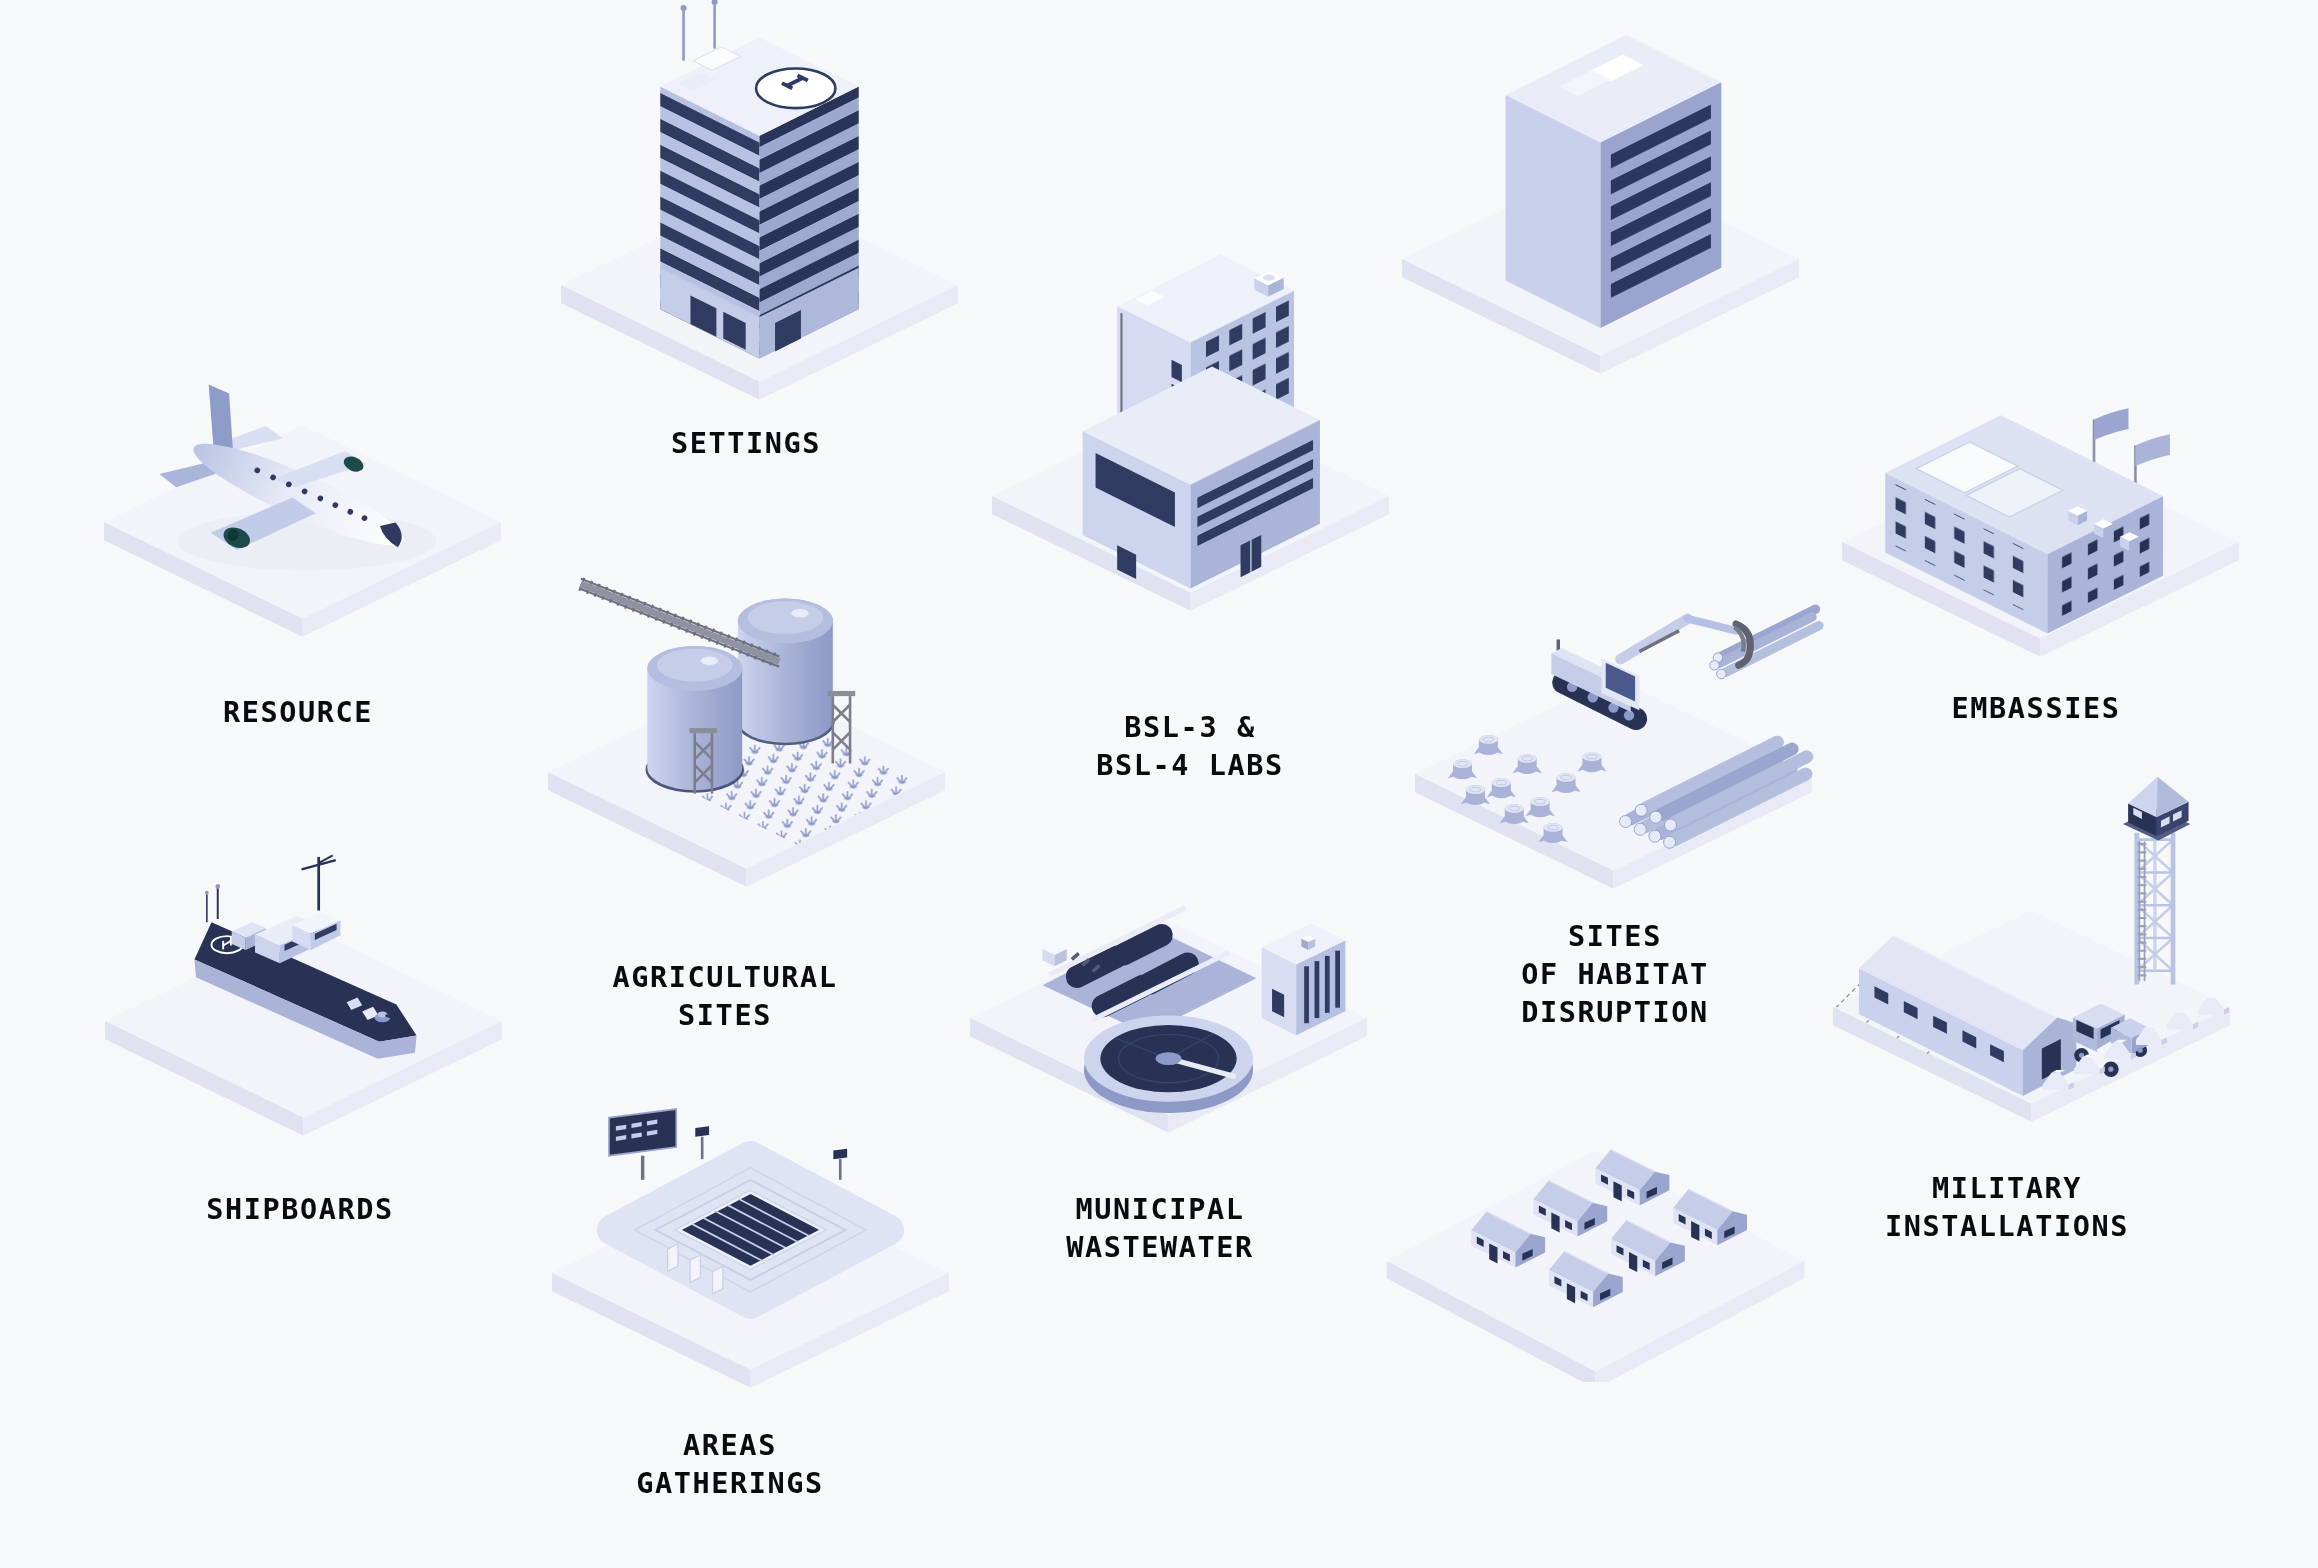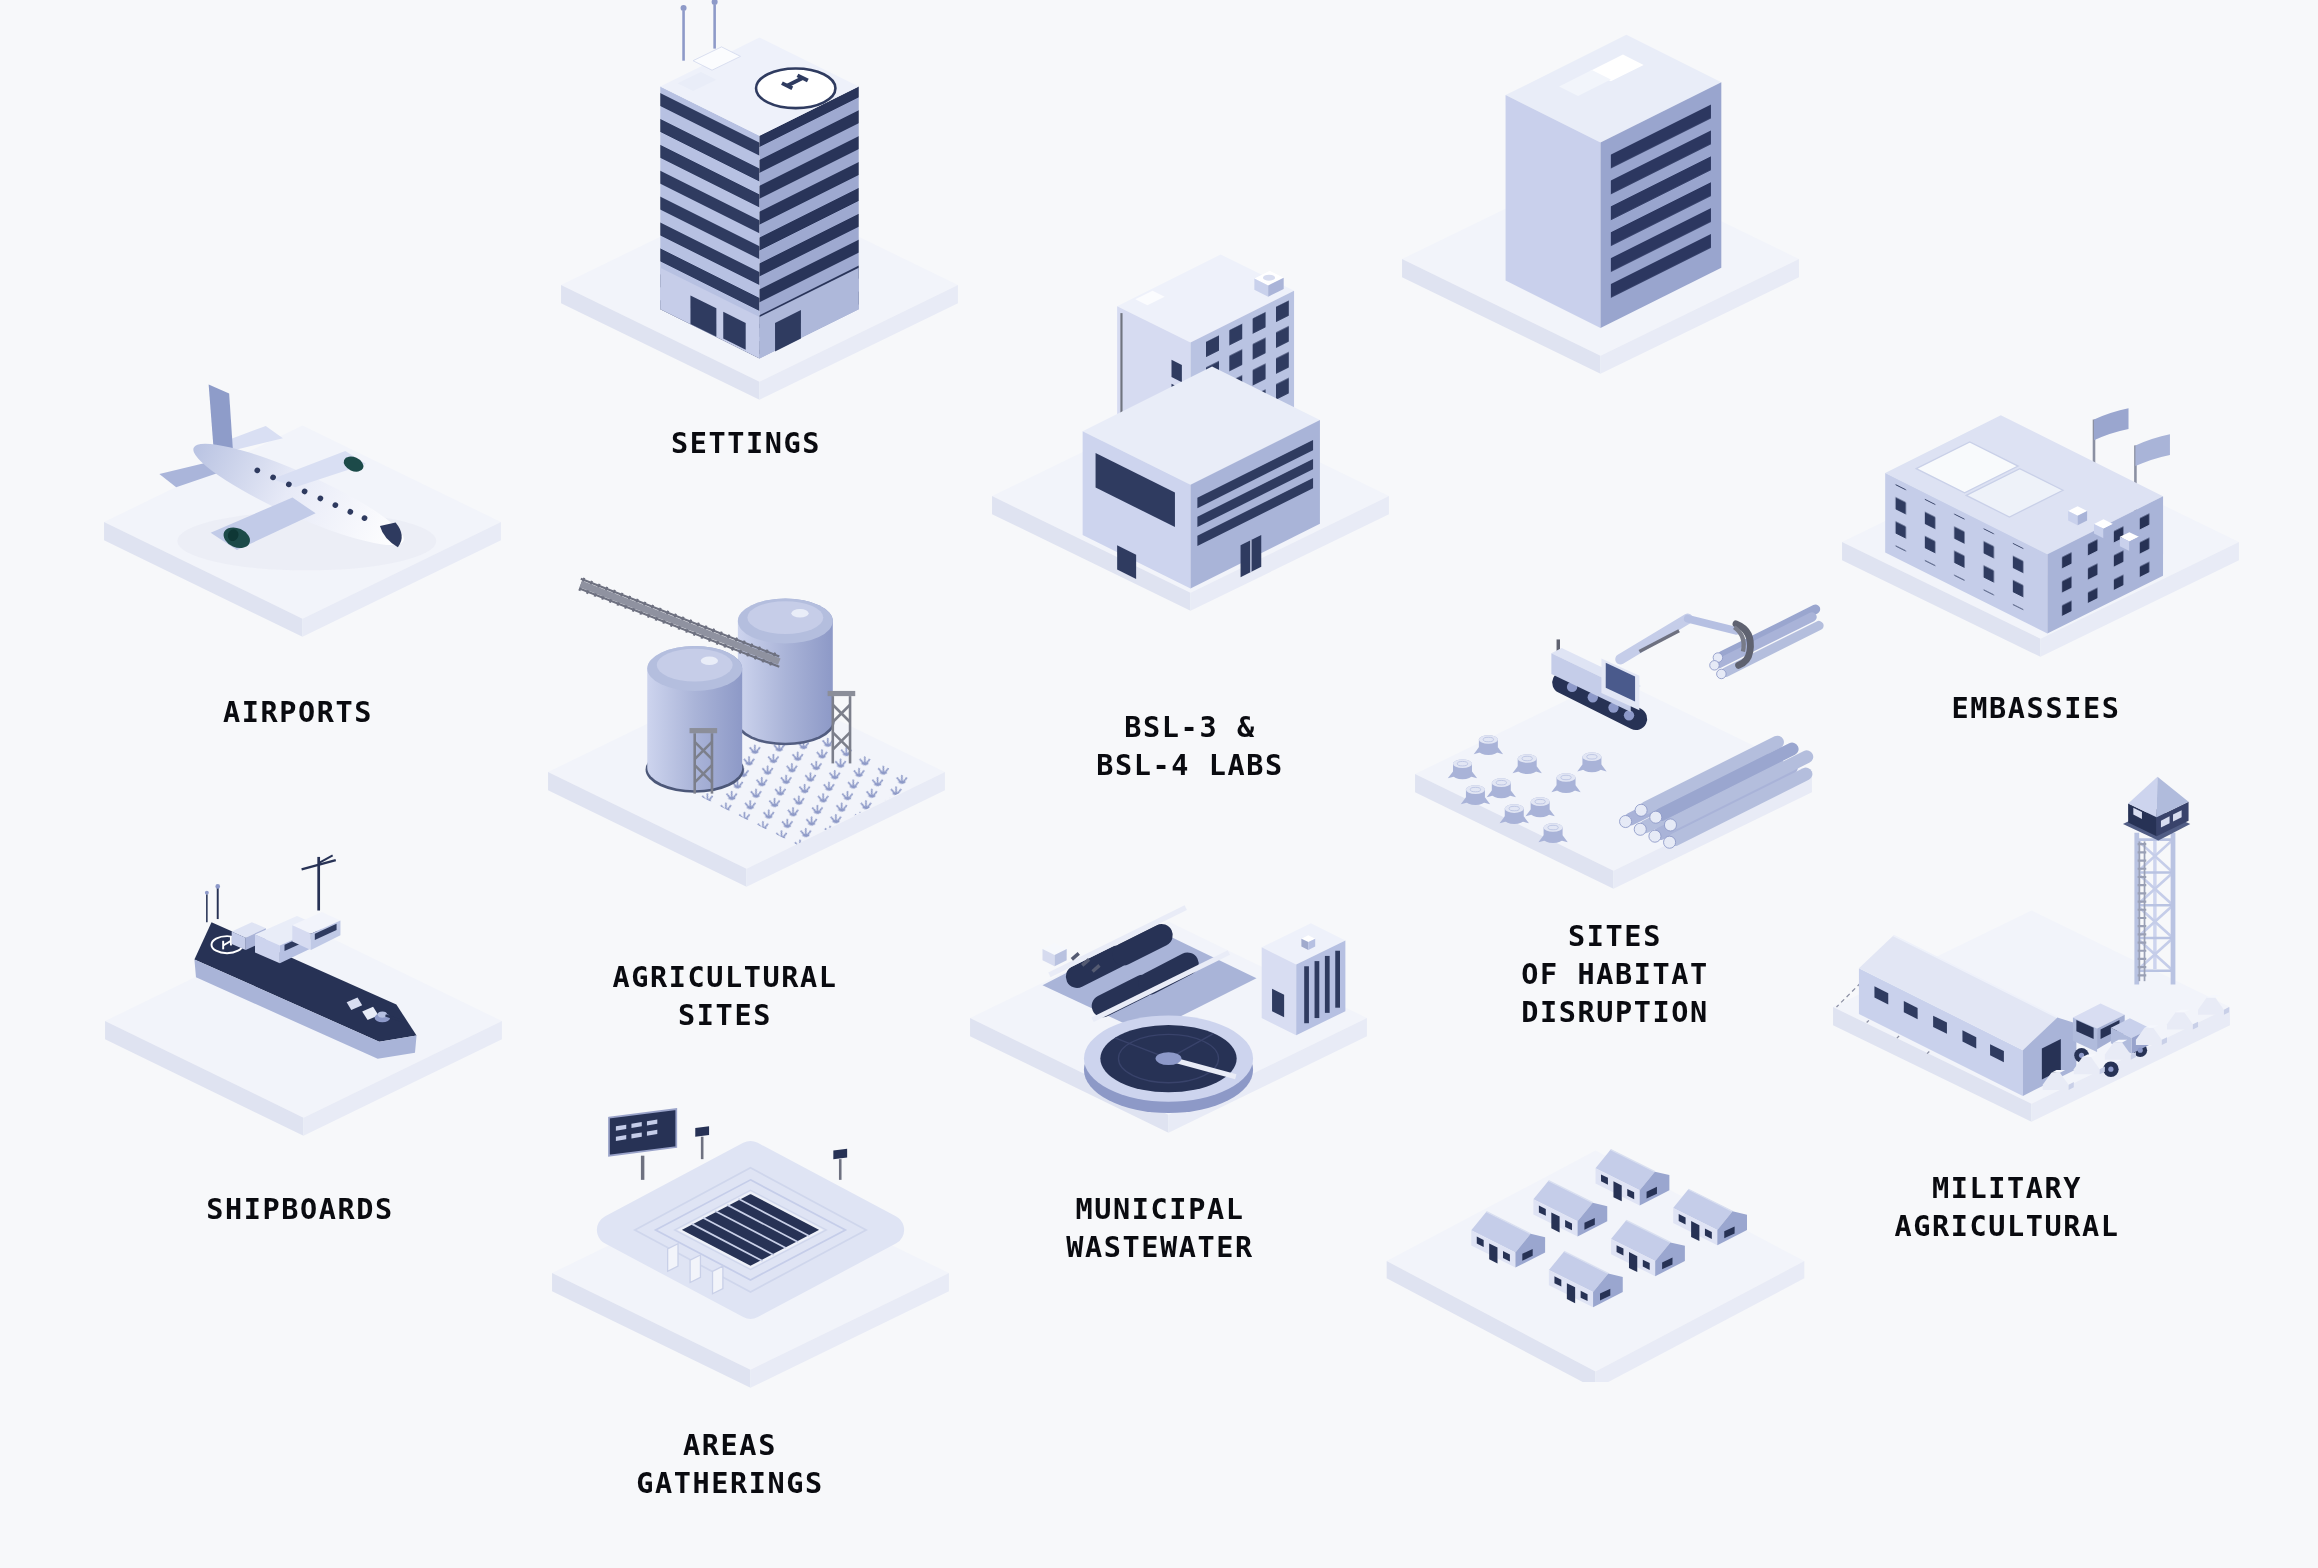--- a/index.html
+++ b/index.html
@@ -44,21 +44,21 @@
           <circle cx="290" cy="344" r="3.3"></circle>
         <circle cx="310" cy="344" r="3.3"></circle>
           <circle cx="330" cy="344" r="3.3"></circle>
           <circle cx="349" cy="344" r="3.3"></circle>
         <circle cx="368" cy="344" r="3.3"></circle>
           <circle cx="386" cy="344" r="3.3"></circle>
       </g>
       <path d="M421,334 q18,9 14,25 q-19,-2 -29,-14 z" fill="#2e3a5f"></path>
     </g>
   </svg>
-  <div class="label" style="left:298px;top:694px">AIRPORTS</div>
+  <div class="label" style="left:298px;top:694px">RESOURCE</div>
 
   <svg class="art" style="left:492px;top:-43px" viewBox="0 0 620 520">
     <defs>
       <pattern id="hpL" width="600" height="30" patternUnits="userSpaceOnUse" patternTransform="skewY(26.57)">
         <rect width="600" height="30" fill="#b7c1e2"></rect>
           <rect width="600" height="15" fill="#2f3b60"></rect>
       </pattern>
       <pattern id="hpR" width="600" height="30" patternUnits="userSpaceOnUse" patternTransform="skewY(-26.57)">
         <rect width="600" height="30" fill="#9ea9d0"></rect>
           <rect width="600" height="15" fill="#293459"></rect>
@@ -482,21 +482,21 @@
       <circle cx="436" cy="430" r="3" fill="#8d99c9"></circle>
 
     <use href="#bar" transform="translate(338,470)"></use>
       <use href="#bar" transform="translate(374,452)"></use>
     <use href="#bar" transform="translate(410,435)"></use>
       <use href="#bar" transform="translate(446,418)"></use>
     <use href="#bar" transform="translate(482,400)"></use>
       <use href="#bar" transform="translate(518,383)"></use>
   </svg>
   <div class="label" style="left:2007px;top:1170px">MILITARY
-AGRICULTURAL</div>
+INSTALLATIONS</div>
 
   <svg class="art" style="left:483px;top:945px" viewBox="0 0 620 520">
     <polygon points="310,268 540,380 310,492 80,380" fill="#f2f4fa"></polygon>
     <polygon points="80,380 310,492 310,513 80,401" fill="#dfe3f1"></polygon>
     <polygon points="310,492 540,380 540,401 310,513" fill="#e8ebf6"></polygon>
     <polygon points="310,245 470,330 310,415 150,330" fill="#dfe4f4" stroke="#dfe4f4" stroke-width="36" stroke-linejoin="round"></polygon>
     <polygon points="310,258 444,330 310,402 176,330" fill="none" stroke="#cfd6ec" stroke-width="2"></polygon>
     <polygon points="310,272 420,330 310,388 200,330" fill="none" stroke="#c5cde9" stroke-width="2"></polygon>
     <polygon points="310,284 398,330 310,376 222,330" fill="none" stroke="#cfd6ec" stroke-width="1.5"></polygon>
     <polygon points="310,287 392,330 310,373 228,330" fill="#273255" stroke="#eef1f9" stroke-width="2.5"></polygon>

